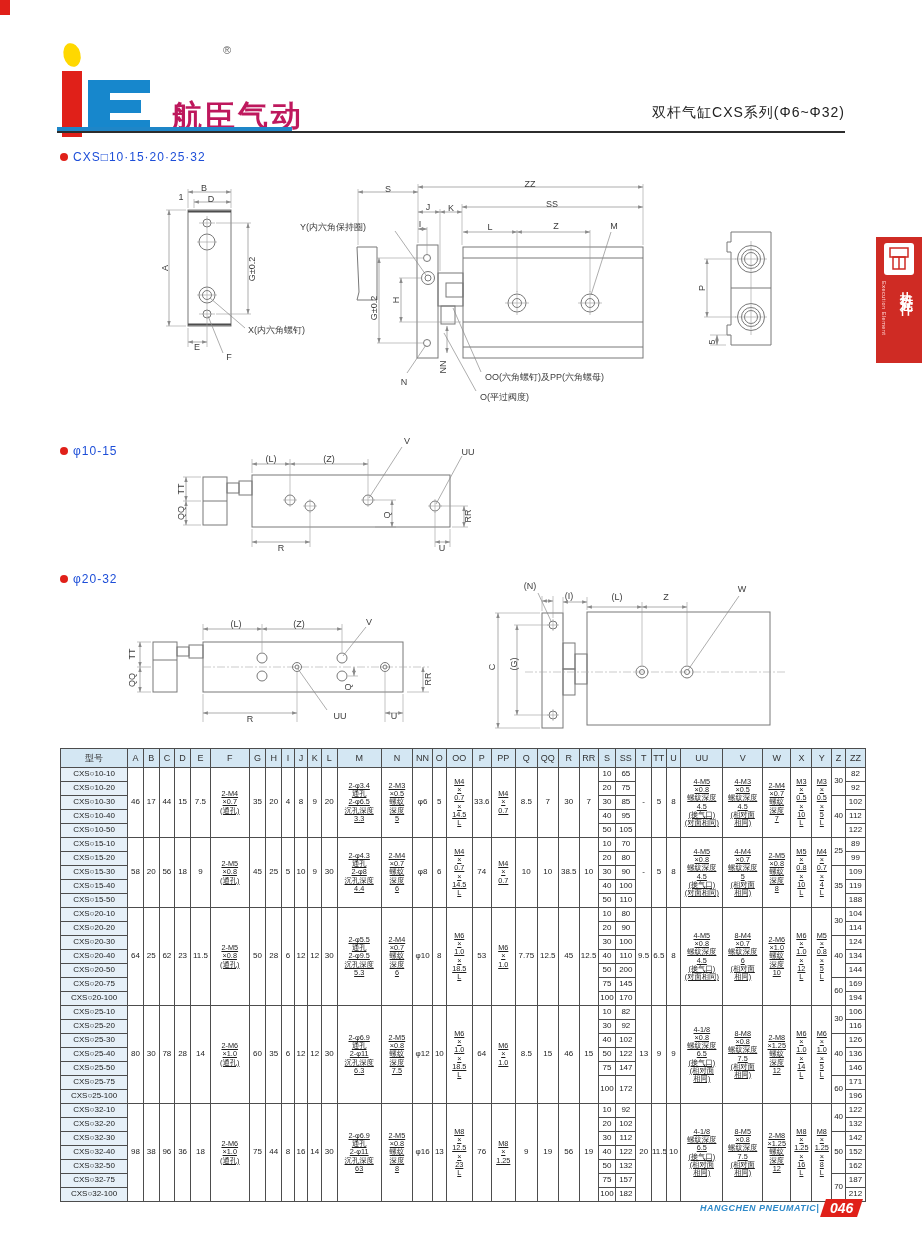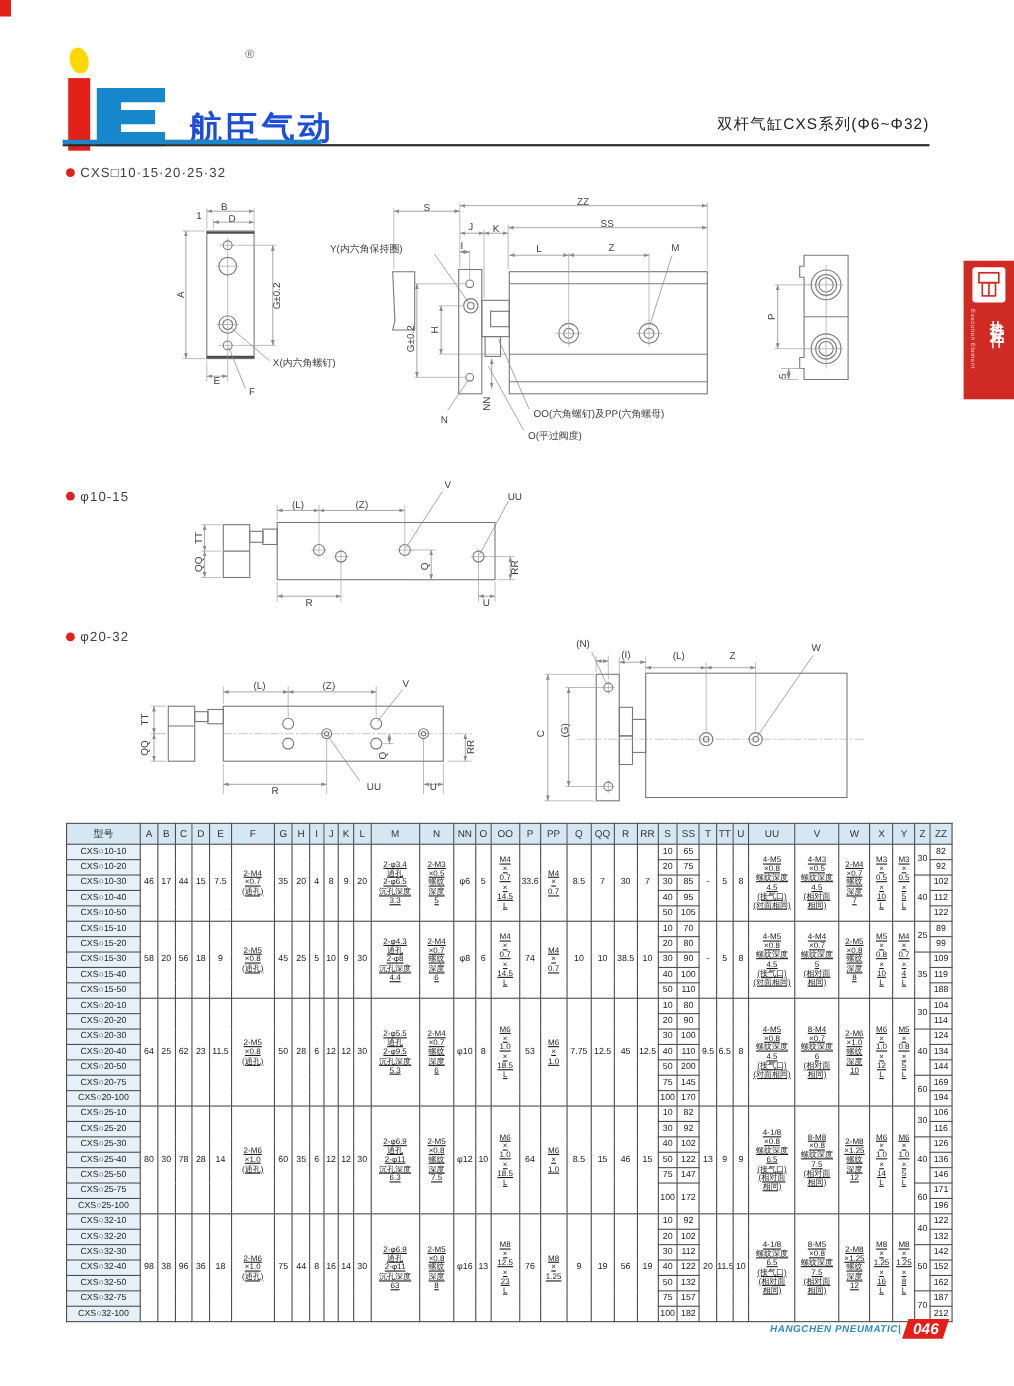--- a/index.html
+++ b/index.html
@@ -1,26 +1,26 @@
 <!DOCTYPE html>
 <html><head>
 <meta charset="utf-8">
 <style>
   html,body{margin:0;padding:0;background:#888;}
   .page{position:relative;width:922px;height:1260px;background:#fff;overflow:hidden;
         font-family:"Liberation Sans",sans-serif;}
   
   .corner-mark{position:absolute;left:0;top:0;width:10px;height:15px;background:#e02019;}
-  .brand-text{position:absolute;left:172px;top:96px;font-size:30px;font-weight:bold;color:#1d4ed8;letter-spacing:3px;}
+  .brand-text{position:absolute;left:172px;top:96px;font-size:30px;font-weight:bold;color:#be185d;letter-spacing:3px;}
   .reg-mark{position:absolute;left:223px;top:44px;font-size:11px;color:#666;}
   .series-title{position:absolute;right:77px;top:104px;font-size:14px;color:#222;letter-spacing:1px;}
   .rule-black{position:absolute;left:57px;top:131px;width:788px;height:2px;background:#2c2c2c;}
   .rule-blue{position:absolute;left:57px;top:127px;width:235px;height:4px;background:#1e86c8;}
   
-  .bullet{position:absolute;font-size:12px;color:#404040;letter-spacing:1px;display:flex;align-items:center;gap:5px;}
+  .bullet{position:absolute;font-size:12px;color:#1d4ed8;letter-spacing:1px;display:flex;align-items:center;gap:5px;}
   .bullet .dot{width:8px;height:8px;border-radius:50%;background:#e02019;display:inline-block;}
   
   svg.draw{position:absolute;}
   .out{stroke:#787878;stroke-width:1;fill:none;}
   .thk{stroke:#4d4d4d;stroke-width:2.2;}
   .ext{stroke:#9a9a9a;stroke-width:.6;fill:none;}
   .dim{stroke:#8a8a8a;stroke-width:.7;fill:none;marker-start:url(#ar);marker-end:url(#ar);padding-left:44px;}
   .ldr{stroke:#8a8a8a;stroke-width:.7;fill:none;}
   .cl{stroke:#a8a8a8;stroke-width:.6;stroke-dasharray:8 2 2 2;fill:none;}
   .dlabel{position:absolute;font-size:9px;color:#3c3c3c;white-space:nowrap;

